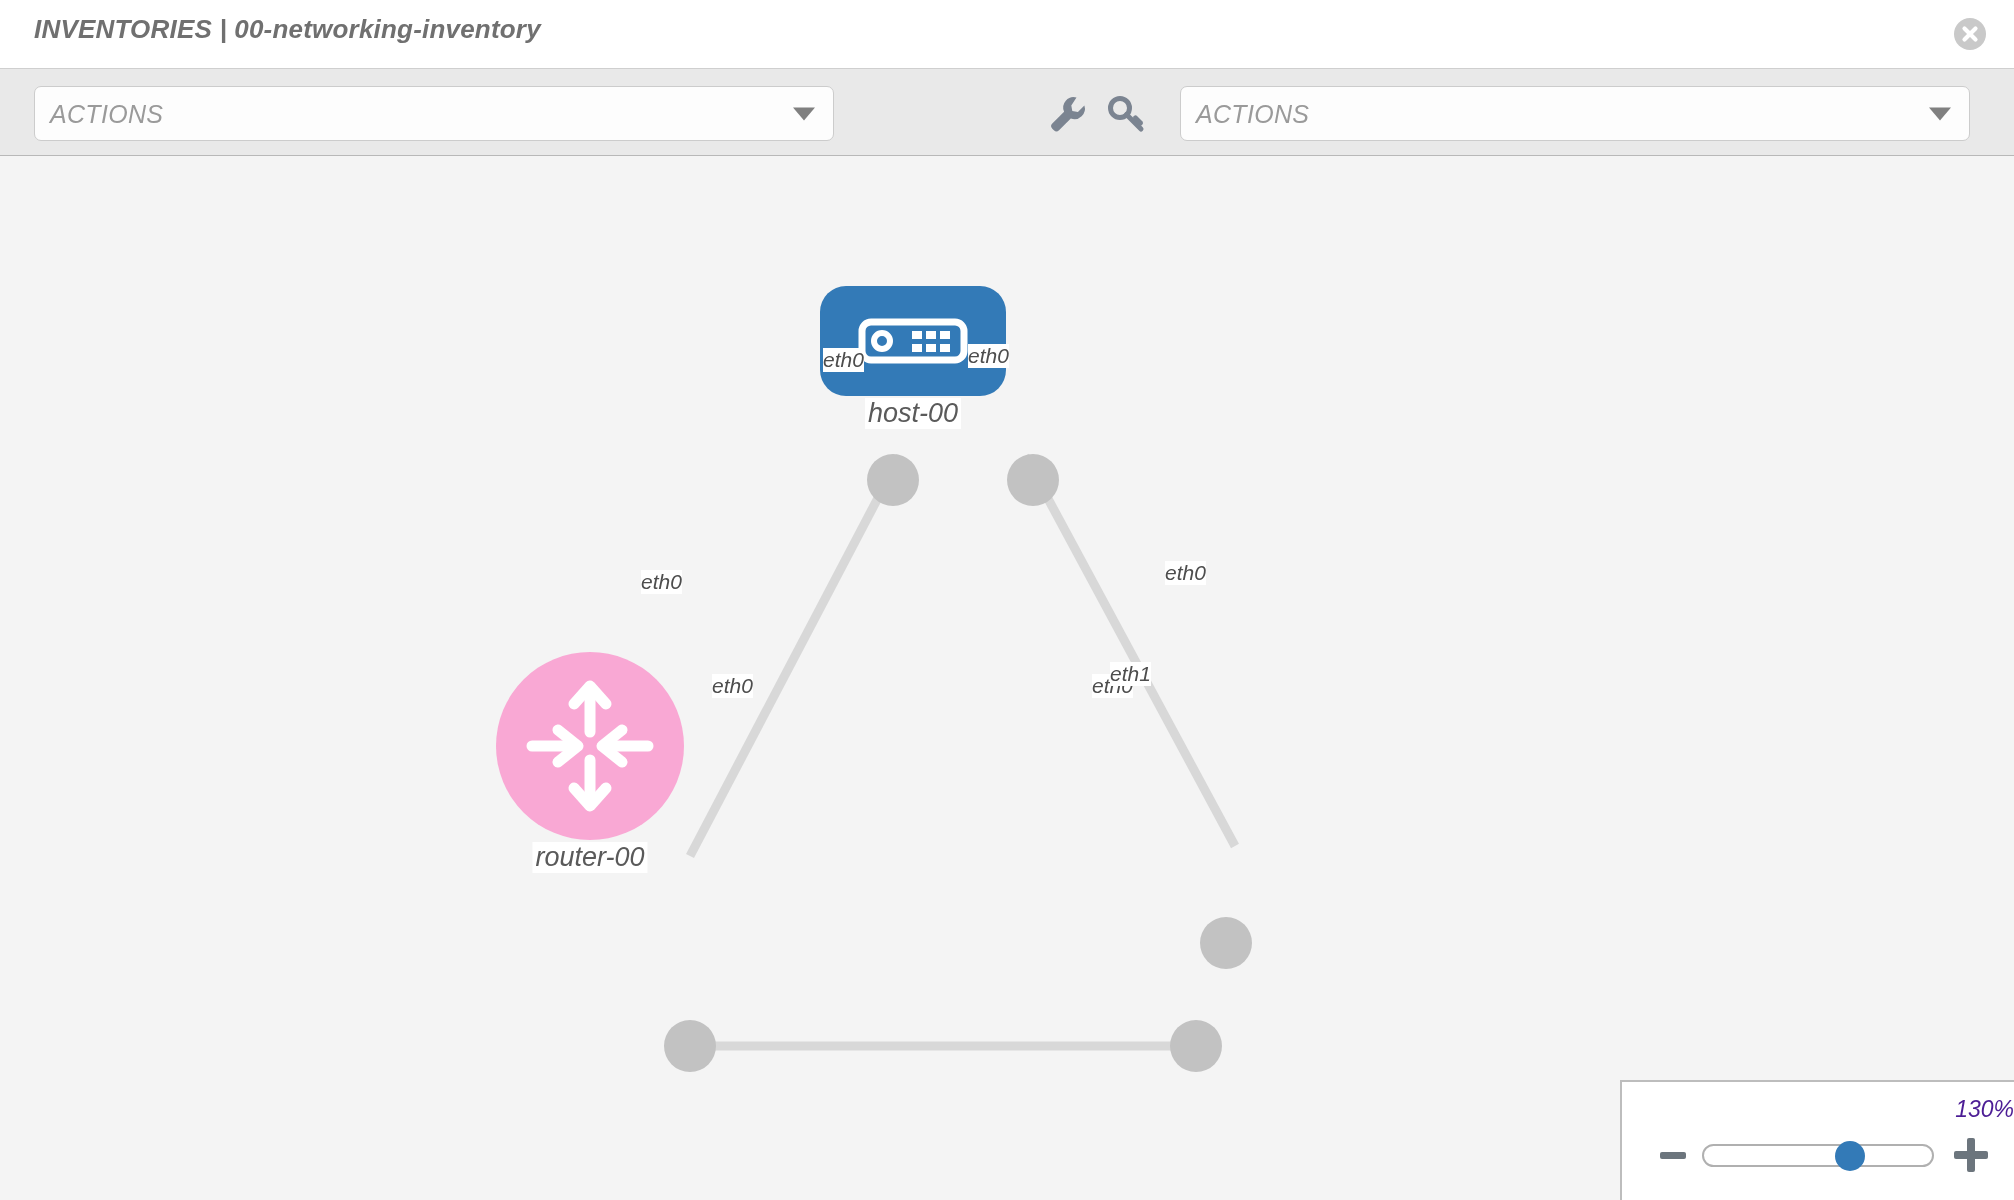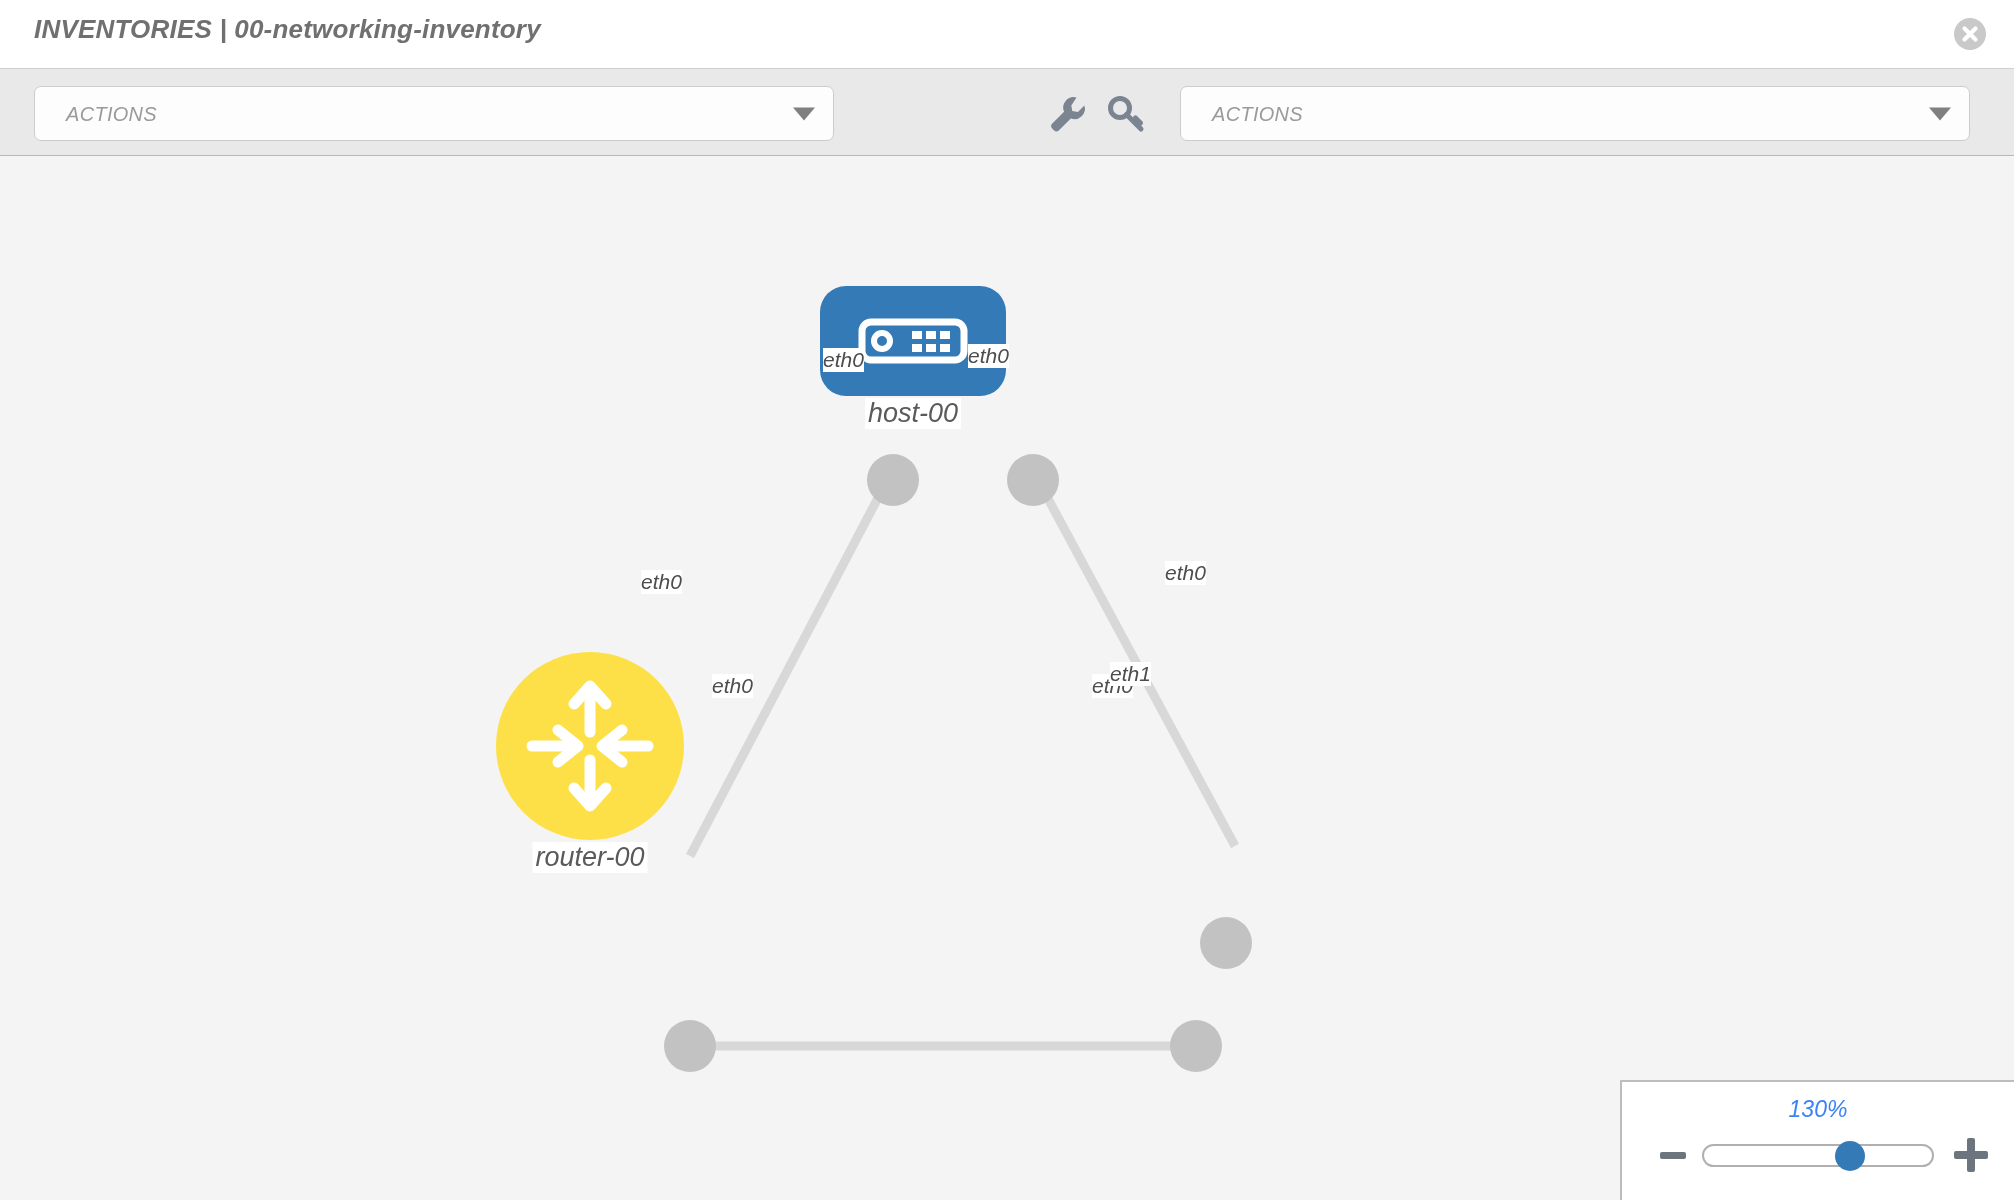--- a/index.html
+++ b/index.html
@@ -35,22 +35,22 @@
   }
   .field {
     position: absolute; top: 17px; height: 55px;
     background: #fdfdfd;
     border: 1px solid #cccccc;
     border-radius: 7px;
   }
   .field-actions { left: 34px; width: 800px; }
   .field-search  { left: 1180px; width: 790px; }
   .field-label {
-    position: absolute; left: 31px; top: 50%; transform: translateY(-50%);
-    font-size: 20px; color: #9a9a9a; letter-spacing: .3px;
+    position: absolute; left: 15px; top: 50%; transform: translateY(-50%);
+    font-size: 25px; color: #9a9a9a; letter-spacing: .3px;
   }
   .caret {
     position: absolute; right: 18px; top: 50%; transform: translateY(-50%);
     width: 0; height: 0;
     border-left: 11px solid transparent;
     border-right: 11px solid transparent;
     border-top: 13px solid #808080;
   }
   .tool-icon {
     position: absolute; top: 22px; width: 44px; height: 44px; cursor: pointer;
@@ -67,21 +67,21 @@
   }
   .topology { position: absolute; left: 0; top: 0; width: 2014px; height: 1044px; }
 
   
   .node { position: absolute; cursor: pointer; }
 
   .node-shape-round-rect {
     background: #337ab7; border-radius: 26px;
   }
   .node-shape-circle {
-    background: #fde047; border-radius: 50%; text-align: right;
+    background: #f9a8d4; border-radius: 50%; text-align: right;
   }
 
   .node-label {
     position: absolute; left: 50%; transform: translateX(-50%);
     white-space: nowrap;
     font-size: 27px; color: #5a5a5a;
     background: #ffffff;
     padding: 0 3px;
   }
 
@@ -96,21 +96,21 @@
   
   .zoom-panel {
     position: absolute; left: 1620px; top: 1080px;
     width: 394px; height: 120px;
     background: #ffffff;
     border-top: 2px solid #bdbdbd;
     border-left: 2px solid #bdbdbd;
   }
   .zoom-value {
     position: absolute; left: 0; right: 0; top: 14px;
-    text-align: center; font-size: 23px; color: #3b82f6;
+    text-align: right; font-size: 23px; color: #4c1d95;
   }
   .zoom-row {
     position: absolute; left: 0; right: 0; top: 56px; height: 42px;
   }
   .zoom-minus {
     position: absolute; left: 38px; top: 14px;
     width: 26px; height: 7px; background: #6c757d; border-radius: 2px;
     cursor: pointer;
   }
   .zoom-plus {

